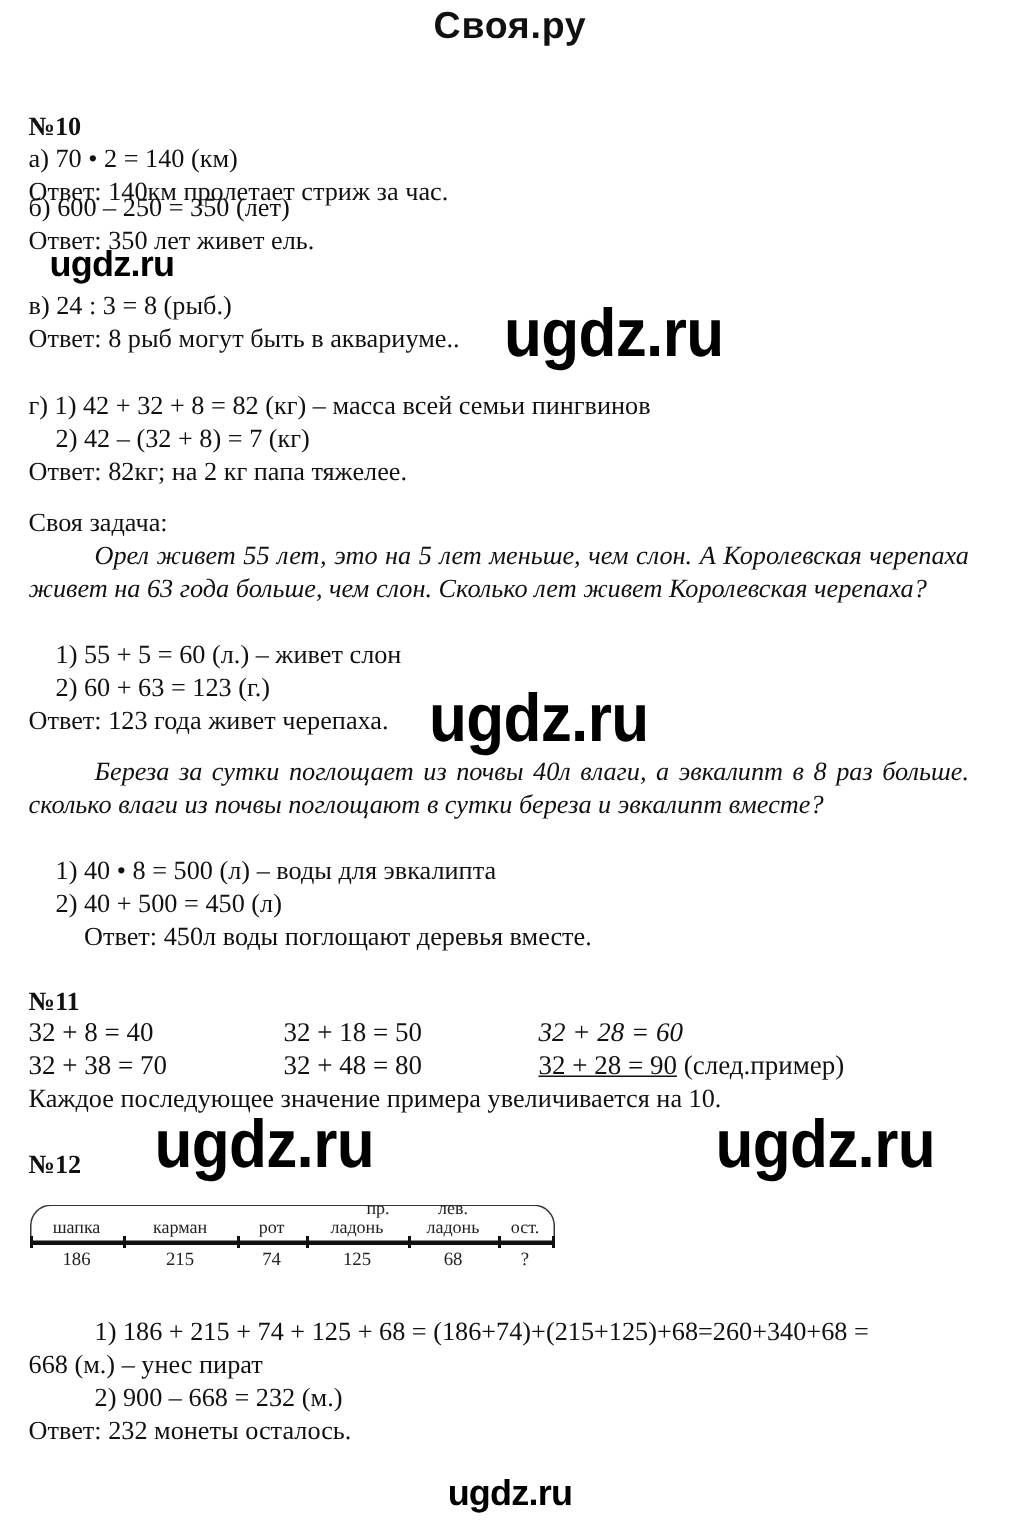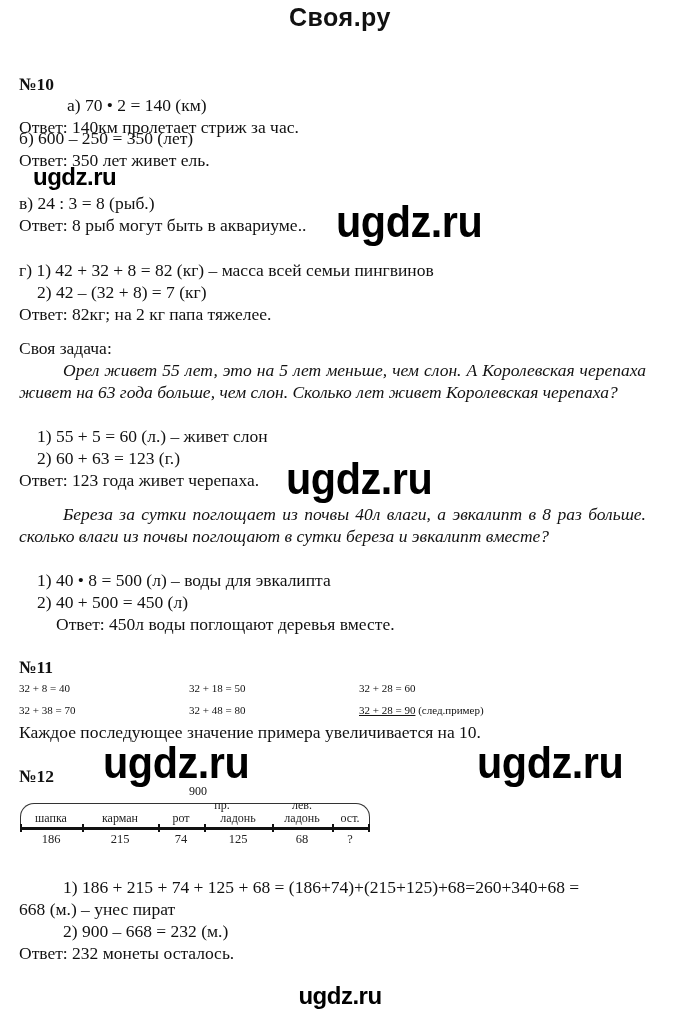--- a/index.html
+++ b/index.html
@@ -21,41 +21,41 @@
     .justify {
       position: absolute; left: 19px; width: 627px; font-size: 17.5px; line-height: 22px;
       font-style: italic; text-align: justify; text-indent: 44px;
     }
     .wm {
       position: absolute; font-family: "Liberation Sans", sans-serif; font-weight: bold;
       color: #000; letter-spacing: -0.5px;
     }
     .wm-small { font-size: 24px; }
     .wm-big { font-size: 45px; transform: scaleX(0.92); transform-origin: left; }
-    .col { position: absolute; font-size: 11px; line-height: 22px; white-space: nowrap; }
+    .col { position: absolute; font-size: 18px; line-height: 22px; white-space: nowrap; }
     .u { text-decoration: underline; }
     
     .diagram { position: absolute; left: 20px; top: 784px; width: 356px; height: 80px; }
     .diagram .total { position: absolute; top: 0; left: 0; width: 356px; text-align: center; font-size: 12px; }
     .brace {
       position: absolute; top: 19px; left: 0; width: 348px; height: 24px;
       border: 1.3px solid #333; border-bottom: none; border-radius: 14px 14px 0 0;
     }
     .axis { position: absolute; top: 43px; left: 0; width: 350px; height: 2.5px; background: #111; }
     .tick { position: absolute; top: 40px; width: 2px; height: 8px; background: #111; }
     .seglabel { position: absolute; font-size: 12px; line-height: 13px; text-align: center; color: #222; }
     .segval { position: absolute; top: 48px; font-size: 12.5px; text-align: center; color: #222; }
   </style>
 </head>
 <body>
 
 <div class="site-title">Своя.ру</div>
 
 <div class="line bold" style="top:73px;">№10</div>
-<div class="line" style="top:94px;margin-left:48px;">а) 70 • 2 = 140 (км)</div>
+<div class="line" style="top:94px;">а) 70 • 2 = 140 (км)</div>
 <div class="line" style="top:116px;">Ответ: 140км пролетает стриж за час.</div>
 
 <div class="line" style="top:128px; top:129px;"></div>
 
 <div class="line" style="top:127px;">б) 600 – 250 = 350 (лет)</div>
 <div class="line" style="top:149px;">Ответ: 350 лет живет ель.</div>
 
 <div class="wm wm-small" style="left:33px; top:163px;">ugdz.ru</div>
 
 <div class="line" style="top:192px;">в) 24 : 3 = 8 (рыб.)</div>
@@ -74,50 +74,49 @@
 <div class="wm wm-big" style="left:286px; top:453px;">ugdz.ru</div>
 
 <div class="justify" style="top:503px;">Береза за сутки поглощает из почвы 40л влаги, а эвкалипт в 8 раз больше. сколько влаги из почвы поглощают в сутки береза и эвкалипт вместе?</div>
 <div class="line ind" style="top:569px;">1) 40 • 8 = 500 (л) – воды для эвкалипта</div>
 <div class="line ind" style="top:591px;">2) 40 + 500 = 450 (л)</div>
 <div class="line" style="top:613px;margin-left:37px;">Ответ: 450л воды поглощают деревья вместе.</div>
 
 <div class="line bold" style="top:656px;">№11</div>
 <div class="col" style="left:19px; top:677px;">32 + 8 = 40</div>
 <div class="col" style="left:189px; top:677px;">32 + 18 = 50</div>
-<div class="col" style="left:359px; top:677px;">32 + 28 = 60</div>
+<div class="col" style="left:359px; top:677px;font-style:italic;">32 + 28 = 60</div>
 <div class="col" style="left:19px; top:699px;">32 + 38 = 70</div>
 <div class="col" style="left:189px; top:699px;">32 + 48 = 80</div>
 <div class="col" style="left:359px; top:699px;">
   <span class="u">32 + 28 = 90</span>
   <span>(след.пример)</span>
 </div>
 <div class="line" style="top:721px;">Каждое последующее значение примера увеличивается на 10.</div>
 
 <div class="wm wm-big" style="left:103px; top:737px;">ugdz.ru</div>
 <div class="wm wm-big" style="left:477px; top:737px;">ugdz.ru</div>
 
 <div class="line bold" style="top:765px;">№12</div>
 
 <div class="diagram">
-  <div class="total">900</div>
   <div class="brace"></div>
   <div class="axis"></div>
   <div class="tick" style="left:0px;"></div>
   <div class="tick" style="left:62px;"></div>
   <div class="tick" style="left:138px;"></div>
   <div class="tick" style="left:184px;"></div>
   <div class="tick" style="left:252px;"></div>
   <div class="tick" style="left:312px;"></div>
   <div class="tick" style="left:348px;"></div>
 
   <div class="seglabel" style="left:0; width:62px; top:28px;">шапка</div>
   <div class="seglabel" style="left:62px; width:76px; top:28px;">карман</div>
   <div class="seglabel" style="left:138px; width:46px; top:28px;">рот</div>
-  <div class="seglabel" style="left:168px; width:68px; top:15px;">пр.</div>
+  <div class="seglabel" style="left:198px; width:68px; top:15px;">пр.</div>
   <div class="seglabel" style="left:184px; width:68px; top:28px;">ладонь</div>
   <div class="seglabel" style="left:252px; width:60px; top:15px;">лев.</div>
   <div class="seglabel" style="left:252px; width:60px; top:28px;">ладонь</div>
   <div class="seglabel" style="left:312px; width:36px; top:28px;">ост.</div>
 
   <div class="segval" style="left:0; width:62px;">186</div>
   <div class="segval" style="left:62px; width:76px;text-align:center;">215</div>
   <div class="segval" style="left:138px; width:46px;">74</div>
   <div class="segval" style="left:184px; width:68px;">125</div>
   <div class="segval" style="left:252px; width:60px;">68</div>

